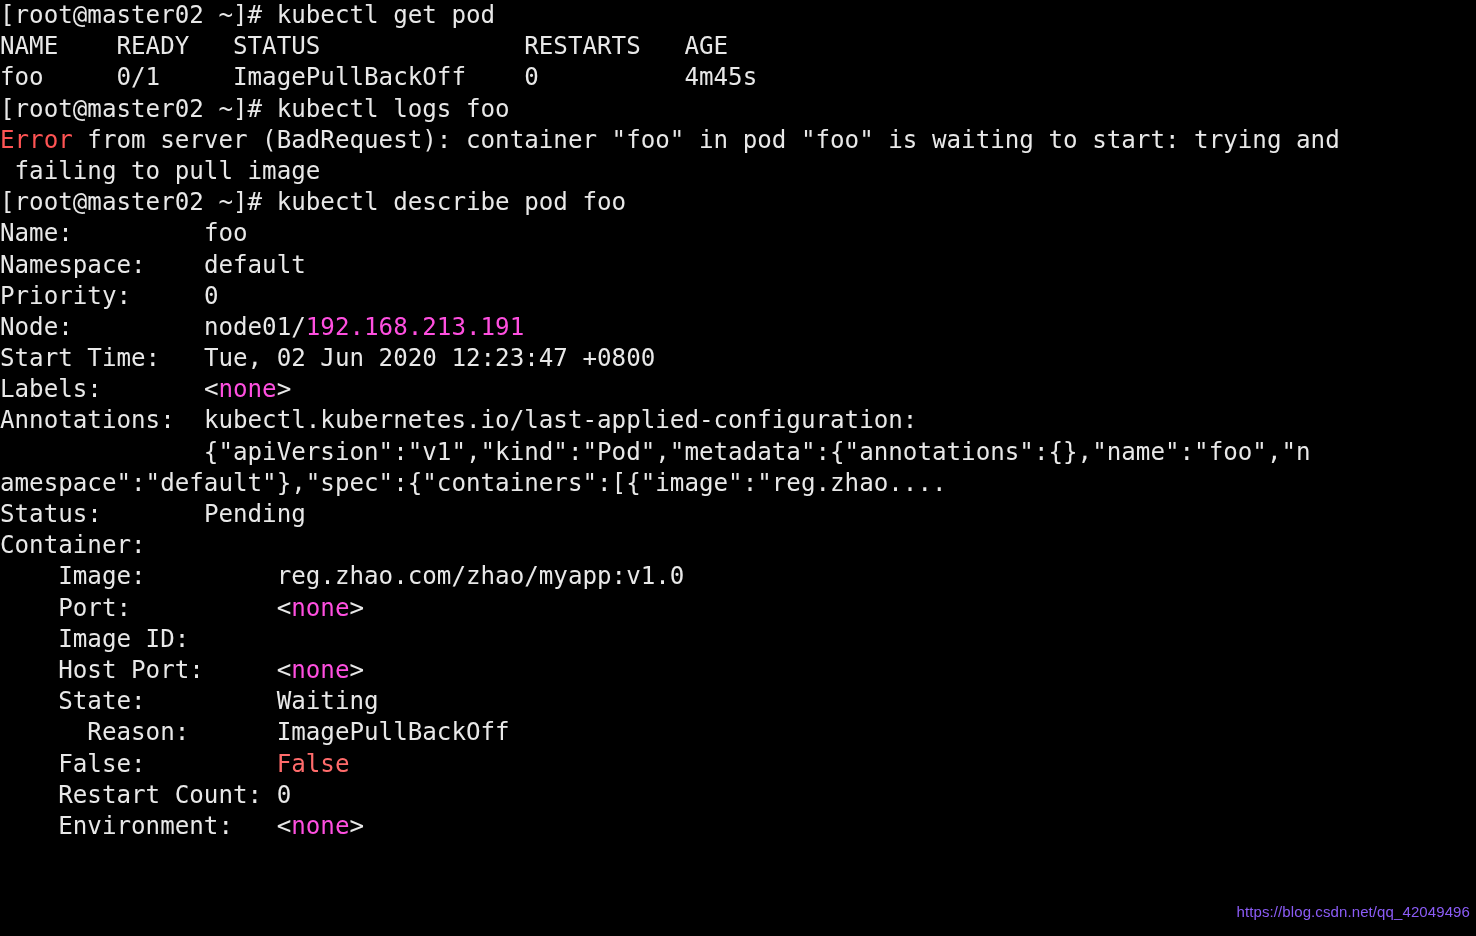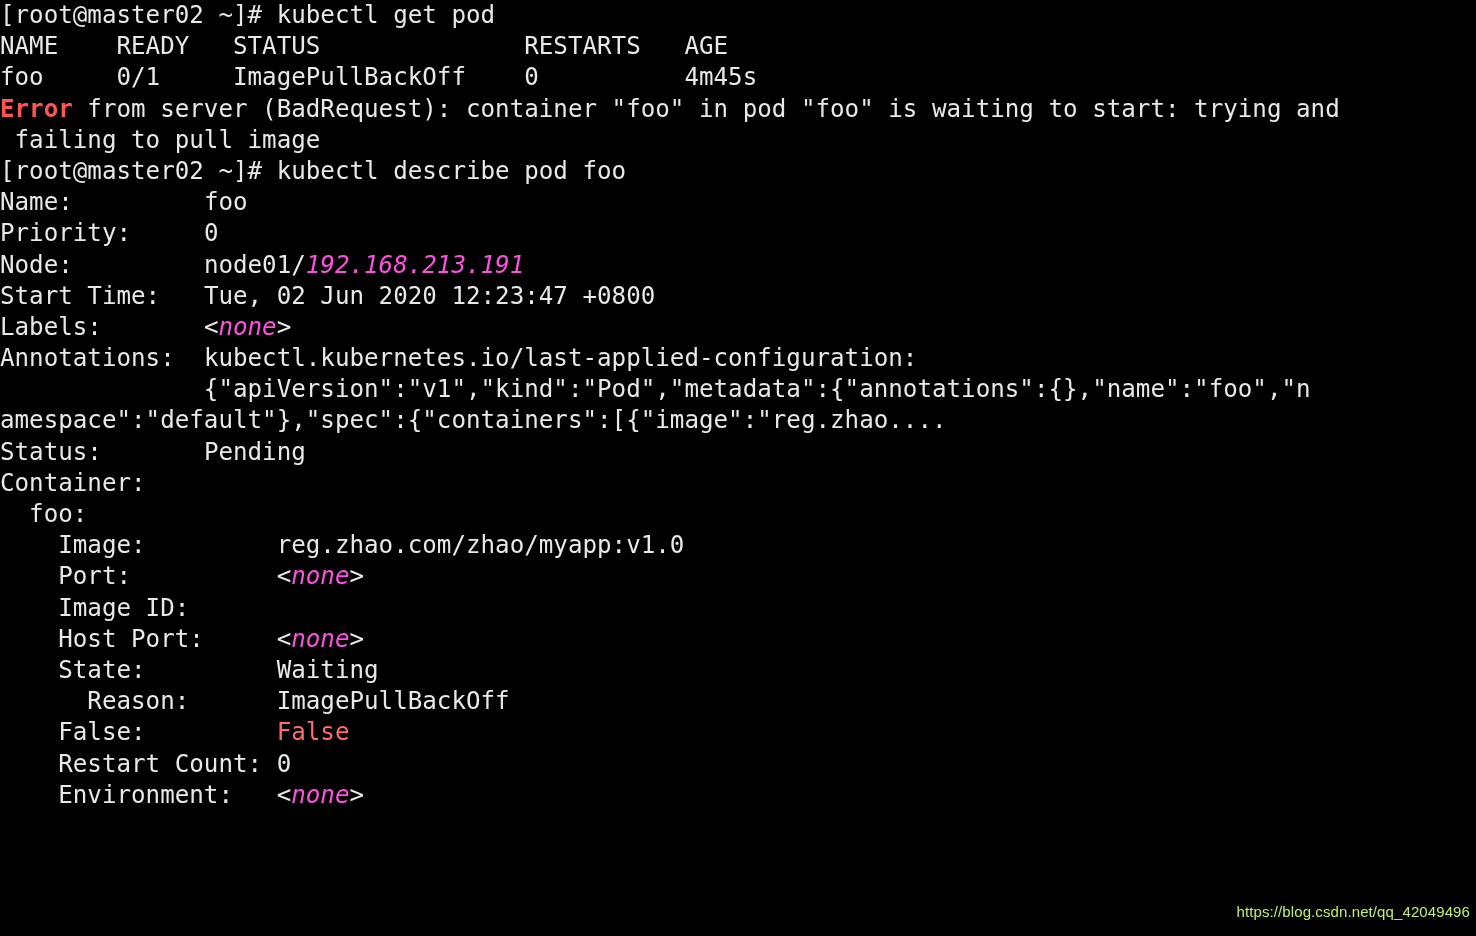--- a/index.html
+++ b/index.html
@@ -29,73 +29,74 @@
     overflow: hidden;
   }
   .line {
     white-space: pre;
     height: 31.2px;
     margin: 0;
     padding: 0;
     font-family: "DejaVu Sans Mono", monospace;
   }
   .w   { color: #e8e8e8; }
-  .err { color: #ff5454; font-weight: bold; }
-  .mag { color: #ff4fe0; font-style: italic; }
+  .err { color: #ff5454; }
+  .mag { color: #ff4fe0; }
   .red { color: #ff6b6b; }
 
   #watermark {
     position: absolute;
     right: 6px;
     bottom: 9px;
-    color: #bef264;
+    color: #8b5cf6;
     font-family: "Liberation Sans", sans-serif;
     font-size: 15px;
     letter-spacing: 0.1px;
     white-space: pre;
     user-select: none;
   }
 </style>
 </head>
 <body>
 
 <div id="terminal">
 
   <div class="line"><span class="w">[root@master02 ~]#</span><span class="w"> </span><span class="w">kubectl get pod</span></div>
 
   <div class="line">NAME    READY   STATUS              RESTARTS   AGE</div>
   <div class="line">foo     0/1     ImagePullBackOff    0          4m45s</div>
 
+  <div class="line"><span class="w">[root@master02 ~]#</span><span class="w"> </span><span class="w">kubectl logs foo</span></div>
 
   <div class="line"><span class="err">Error</span><span class="w"> from server (BadRequest): container "foo" in pod "foo" is waiting to start: trying and</span></div>
   <div class="line"> failing to pull image</div>
 
   <div class="line"><span class="w">[root@master02 ~]#</span><span class="w"> </span><span class="w">kubectl describe pod foo</span></div>
 
   <div class="line"><span class="w">Name:         </span><span class="w">foo</span></div>
 
+  <div class="line"><span class="w">Namespace:    </span><span class="w">default</span></div>
 
   <div class="line"><span class="w">Priority:     </span><span class="w">0</span></div>
 
   <div class="line"><span class="w">Node:         </span><span class="w">node01/</span><span class="mag">192.168.213.191</span></div>
 
   <div class="line"><span class="w">Start Time:   </span><span class="w">Tue, 02 Jun 2020 12:23:47 +0800</span></div>
 
   <div class="line"><span class="w">Labels:       </span><span class="w">&lt;</span><span class="mag">none</span><span class="w">&gt;</span></div>
 
   <div class="line"><span class="w">Annotations:  </span><span class="w">kubectl.kubernetes.io/last-applied-configuration:</span></div>
 
   <div class="line">              {"apiVersion":"v1","kind":"Pod","metadata":{"annotations":{},"name":"foo","n</div>
   <div class="line">amespace":"default"},"spec":{"containers":[{"image":"reg.zhao....</div>
 
   <div class="line"><span class="w">Status:       </span><span class="w">Pending</span></div>
 
 
   <div class="line">Container:</div>
-  <div class="line">  foo:</div>
 
 
   <div class="line"><span class="w">    Image:         </span><span class="w">reg.zhao.com/zhao/myapp:v1.0</span></div>
 
   <div class="line"><span class="w">    Port:          </span><span class="w">&lt;</span><span class="mag">none</span><span class="w">&gt;</span></div>
 
   <div class="line"><span class="w">    Image ID:      </span><span class="w"></span></div>
 
   <div class="line"><span class="w">    Host Port:     </span><span class="w">&lt;</span><span class="mag">none</span><span class="w">&gt;</span></div>
 

